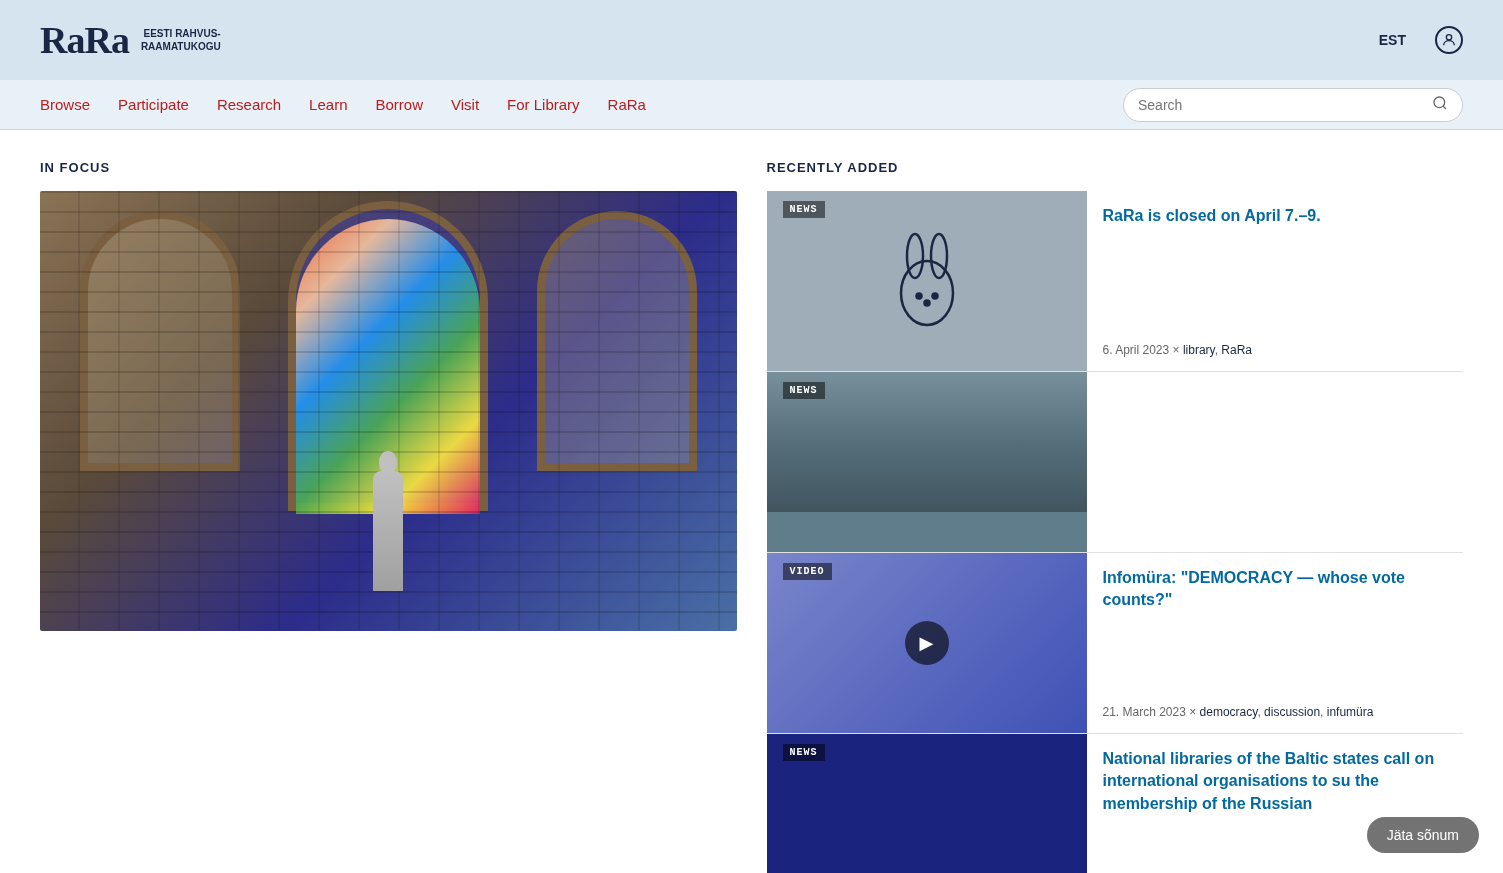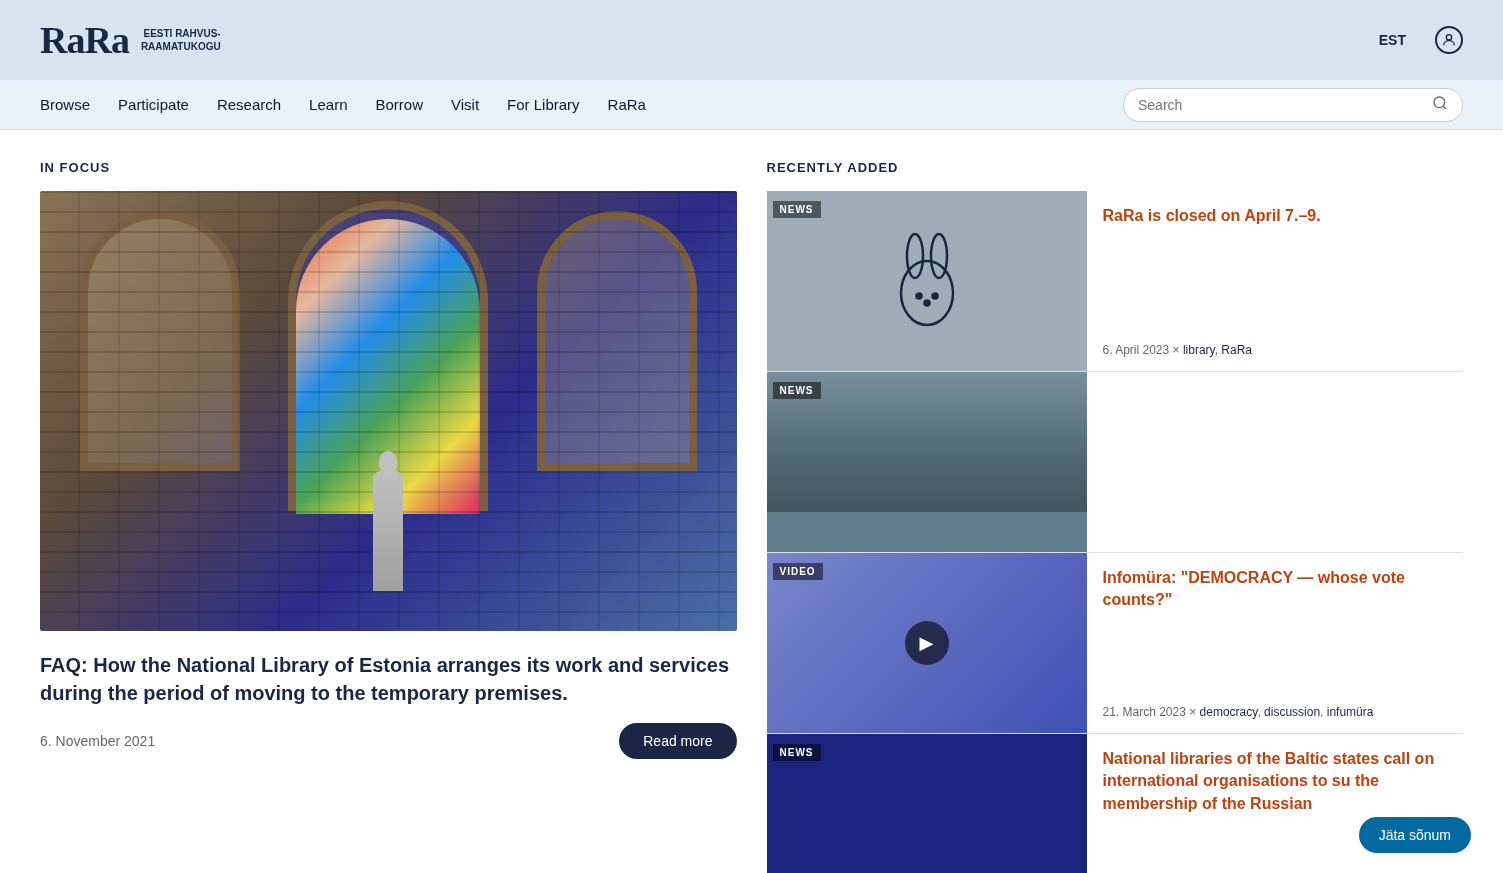--- a/index.html
+++ b/index.html
@@ -68,21 +68,21 @@
       height: 50px;
       border-bottom: 1px solid #cdd8e3;
     }
     .nav-links {
       display: flex;
       align-items: center;
       gap: 28px;
     }
     .nav-link {
       font-size: 15px;
-      color: #0f172a;
+      color: #b91c1c;
       text-decoration: none;
       cursor: pointer;
       padding: 4px 0;
       background: none;
       border: none;
       font-family: inherit;
     }
     .search-box {
       display: flex;
       align-items: center;
@@ -300,40 +300,41 @@
       border-radius: 50%;
       display: flex;
       align-items: center;
       justify-content: center;
       color: #fff;
       font-size: 18px;
     }
     .news-badge {
       position: absolute;
       top: 10px;
-      left: 6px;
+      left: 16px;
       background: rgba(0,0,0,0.5);
       color: #fff;
       font-size: 10px;
       font-weight: bold;
       padding: 3px 7px;
       letter-spacing: 1px;
       text-transform: uppercase;
+      font-family: Liberation Mono, monospace;
     }
     .news-body {
       padding: 14px 16px;
       display: flex;
       flex-direction: column;
       justify-content: space-between;
       flex: 1;
     }
     .news-title {
       font-size: 16px;
       font-weight: bold;
-      color: #c2410c;
+      color: #0369a1;
       line-height: 1.4;
     }
     .news-meta {
       font-size: 12px;
       color: #666;
       margin-top: auto;
     }
     .news-tag {
       color: #1a2744;
       cursor: pointer;
@@ -372,22 +373,22 @@
     .news4-scene {
       width: 100%;
       height: 100%;
       background: #1a237e;
       position: relative;
     }
 
     .jata-sonum-btn {
       position: fixed;
       bottom: 20px;
-      right: 32px;
-      background: #0369a1;
+      right: 24px;
+      background: #737373;
       color: #fff;
       border: none;
       border-radius: 20px;
       padding: 10px 20px;
       font-size: 14px;
       cursor: pointer;
     }
   </style>
 </head>
 <body>
@@ -439,27 +440,20 @@
     <h2 class="section-title">IN FOCUS</h2>
     <div class="focus-image">
       <div class="arch-left"></div>
       <div class="arch-right"></div>
       <div class="arch-center">
         <div class="colorful-painting"></div>
       </div>
       <div class="brick-overlay"></div>
       <div class="statue"></div>
     </div>
-    <div class="focus-caption">
-      <p class="focus-title">FAQ: How the National Library of Estonia arranges its work and services during the period of moving to the temporary premises.</p>
-      <div class="focus-meta">
-        <span class="focus-date">6. November 2021</span>
-        <button class="read-more-btn">Read more</button>
-      </div>
-    </div>
   </section>
 
   <section class="recently-added">
     <h2 class="section-title">RECENTLY ADDED</h2>
     <div class="news-list">
 
       <div class="news-item">
         <div class="news-thumb news-thumb-1">
           <div class="bunny-bg">
             <svg width="80" height="100" viewBox="0 0 80 100" fill="none" stroke="#1a2744" stroke-width="2.5">

